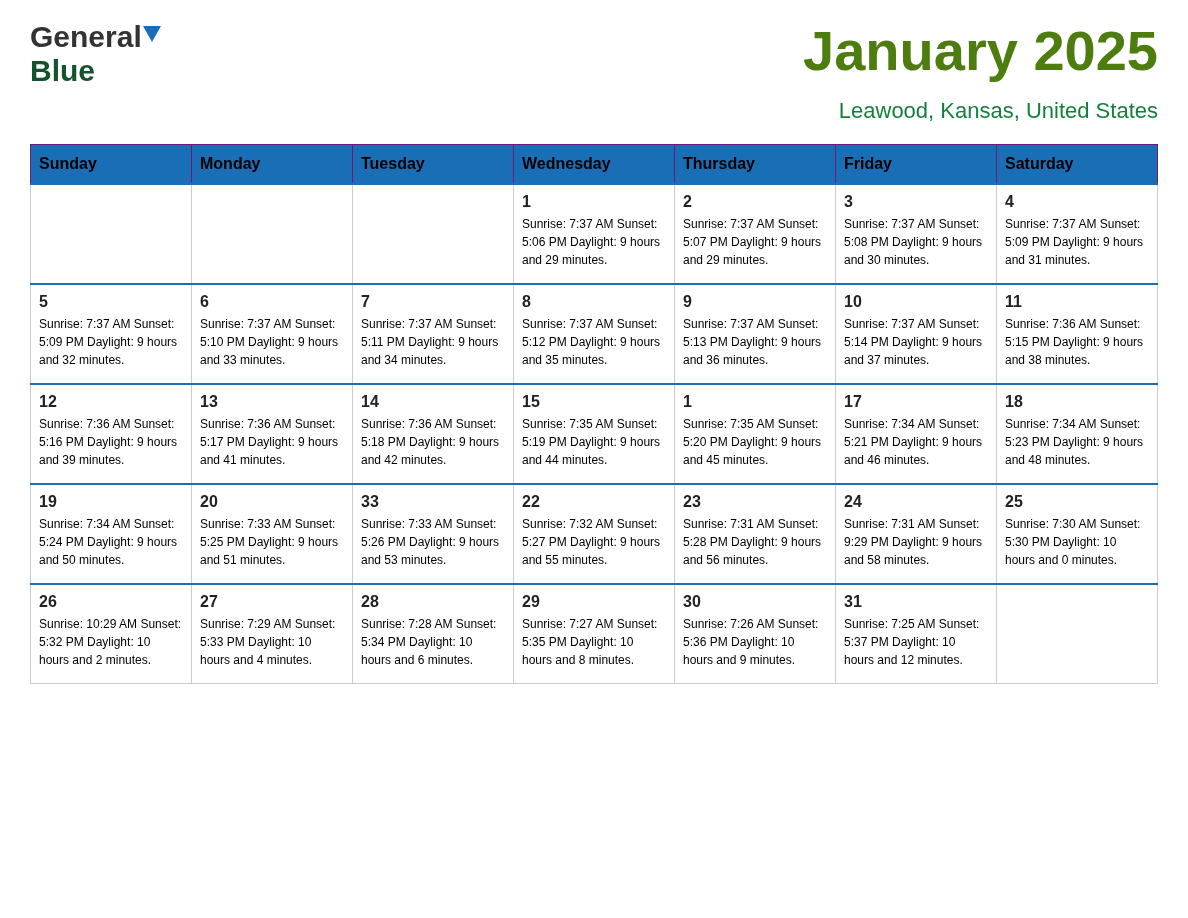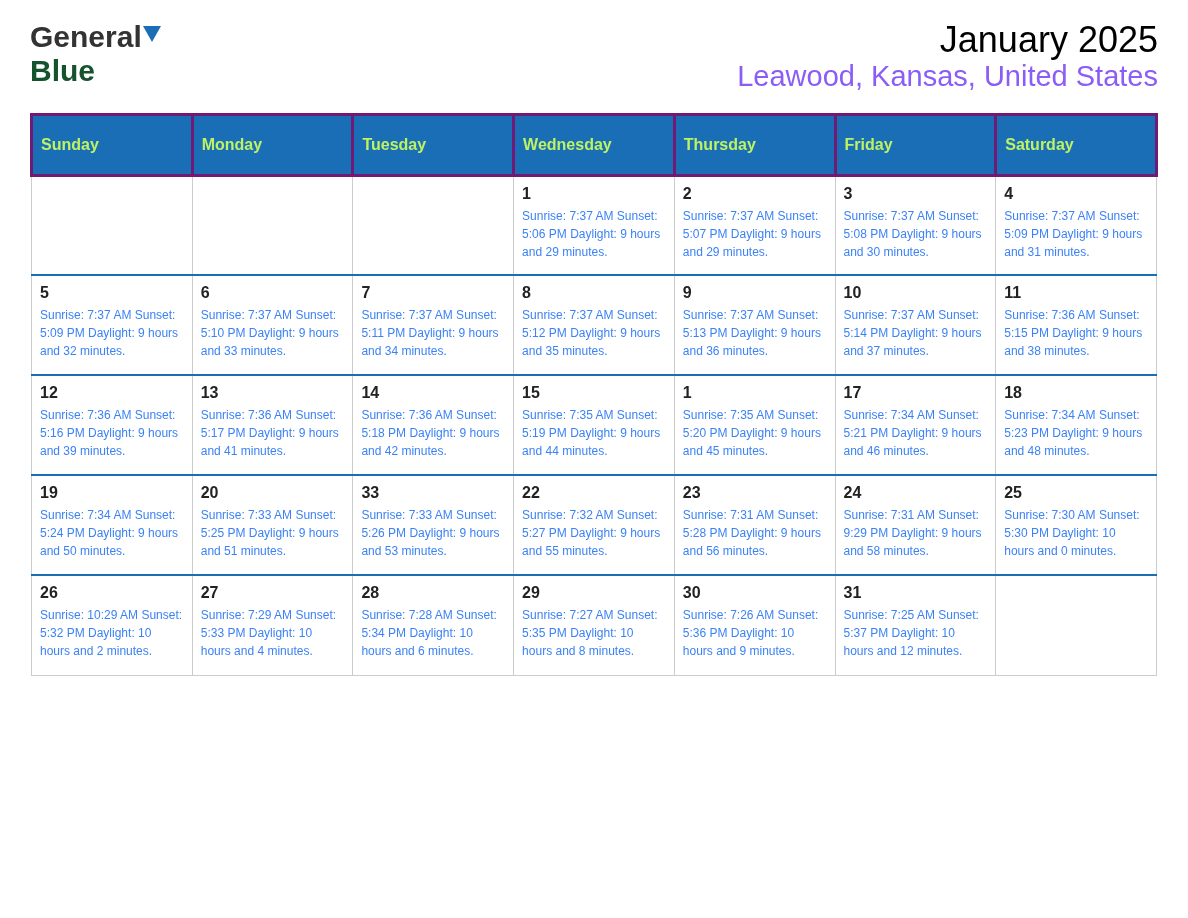--- a/index.html
+++ b/index.html
@@ -18,62 +18,62 @@
     }
     .logo {
       display: flex;
       align-items: flex-end;
       gap: 4px;
     }
     .title-block {
       text-align: right;
     }
     .calendar-title {
-      font-size: 36px;
-      font-weight: normal;
-      color: #000000;
+      font-size: 56px;
+      font-weight: bold;
+      color: #4d7c0f;
       line-height: 1.1;
     }
     .calendar-subtitle {
-      font-size: 29px;
-      color: #8b5cf6;
-      margin-top: 0;
+      font-size: 22px;
+      color: #15803d;
+      margin-top: 16px;
     }
     table {
       width: 100%;
       border-collapse: collapse;
       table-layout: fixed;
     }
     thead tr th {
       background-color: #1a6eb5;
-      color: #bef264;
+      color: #000000;
       font-size: 16px;
       font-weight: bold;
-      padding: 20px 8px;
+      padding: 10px 8px;
       text-align: left;
-      border: 3px solid #701a75;
+      border: 1px solid #701a75;
     }
     tbody tr td {
       vertical-align: top;
       padding: 8px 8px;
       border: 1px solid #ccc;
       border-top: 2px solid #1a6eb5;
       font-size: 12.5px;
       color: #333;
       height: 100px;
     }
     .day-number {
       font-size: 16px;
       font-weight: bold;
       color: #222;
       margin-bottom: 4px;
     }
     .day-info {
       font-size: 12px;
-      color: #3b82f6;
+      color: #000000;
       line-height: 1.5;
     }
     tbody tr td.empty {
       background: #fff;
     }
   </style>
 </head>
 <body>
 
 <div class="header">

